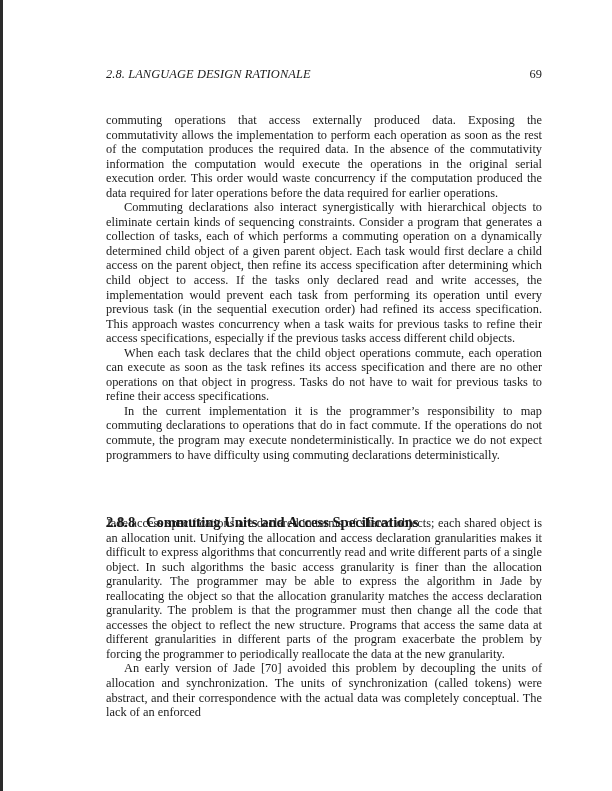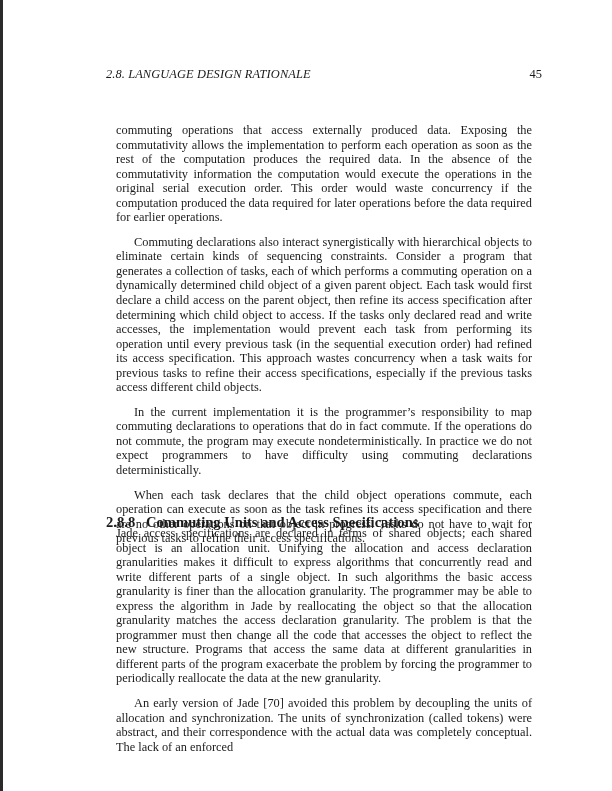--- a/index.html
+++ b/index.html
@@ -46,21 +46,21 @@
   .body-block {
     position: absolute;
     left: 0;
     width: 436px;
     font-size: 12.35px;
     line-height: 14.55px;
     text-align: justify;
     hyphens: manual;
   }
   .body-block p {
-    margin: 10px;
+    margin: 0;
     text-align: justify;
   }
   .body-block p.indent {
     text-indent: 18px;
   }
   .block1 { top: 113px; }
   .section-heading {
     position: absolute;
     top: 489px;
     left: 0;
@@ -78,28 +78,28 @@
 </style>
 </head>
 <body>
 
 <div class="left-border"></div>
 
 <div class="page">
 
   <div class="running-head">
     <span class="title">2.8.  LANGUAGE DESIGN RATIONALE</span>
-    <span class="pagenum">45</span>
+    <span class="pagenum">69</span>
   </div>
 
   <div class="body-block block1">
     <p>commuting operations that access externally produced data. Exposing the commutativity allows the implementation to perform each operation as soon as the rest of the computation produces the required data. In the absence of the commutativity information the computation would execute the operations in the original serial execution order. This order would waste concurrency if the computation produced the data required for later operations before the data required for earlier operations.</p>
     <p class="indent">Commuting declarations also interact synergistically with hierarchical objects to elimi­nate certain kinds of sequencing constraints. Consider a program that generates a collection of tasks, each of which performs a commuting operation on a dynamically determined child object of a given parent object. Each task would first declare a child access on the parent object, then refine its access specification after determining which child object to access. If the tasks only declared read and write accesses, the implementation would prevent each task from performing its operation until every previous task (in the sequential execution order) had refined its access specification. This approach wastes concurrency when a task waits for previous tasks to refine their access specifications, especially if the previous tasks access different child objects.</p>
+    <p class="indent">When each task declares that the child object operations commute, each operation can execute as soon as the task refines its access specification and there are no other operations on that object in progress. Tasks do not have to wait for previous tasks to refine their access specifications.</p>
     <p class="indent">In the current implementation it is the programmer’s responsibility to map commuting declarations to operations that do in fact commute. If the operations do not commute, the program may execute nondeterministically. In practice we do not expect programmers to have difficulty using commuting declarations deterministically.</p>
-    <p class="indent">When each task declares that the child object operations commute, each operation can execute as soon as the task refines its access specification and there are no other operations on that object in progress. Tasks do not have to wait for previous tasks to refine their access specifications.</p>
   </div>
 
   <div class="section-heading">
     <span class="num">2.8.8</span><span>Commuting Units and Access Specifications</span>
   </div>
 
   <div class="body-block block2">
     <p>Jade access specifications are declared in terms of shared objects; each shared object is an allocation unit. Unifying the allocation and access declaration granularities makes it difficult to express algorithms that concurrently read and write different parts of a single object. In such algorithms the basic access granularity is finer than the allocation granularity. The programmer may be able to express the algorithm in Jade by reallocating the object so that the allocation granularity matches the access declaration granularity. The problem is that the programmer must then change all the code that accesses the object to reflect the new structure. Programs that access the same data at different granularities in different parts of the program exacerbate the problem by forcing the programmer to periodically reallocate the data at the new granularity.</p>
     <p class="indent">An early version of Jade [70] avoided this problem by decoupling the units of allocation and synchronization. The units of synchronization (called tokens) were abstract, and their correspondence with the actual data was completely conceptual. The lack of an enforced</p>
   </div>

